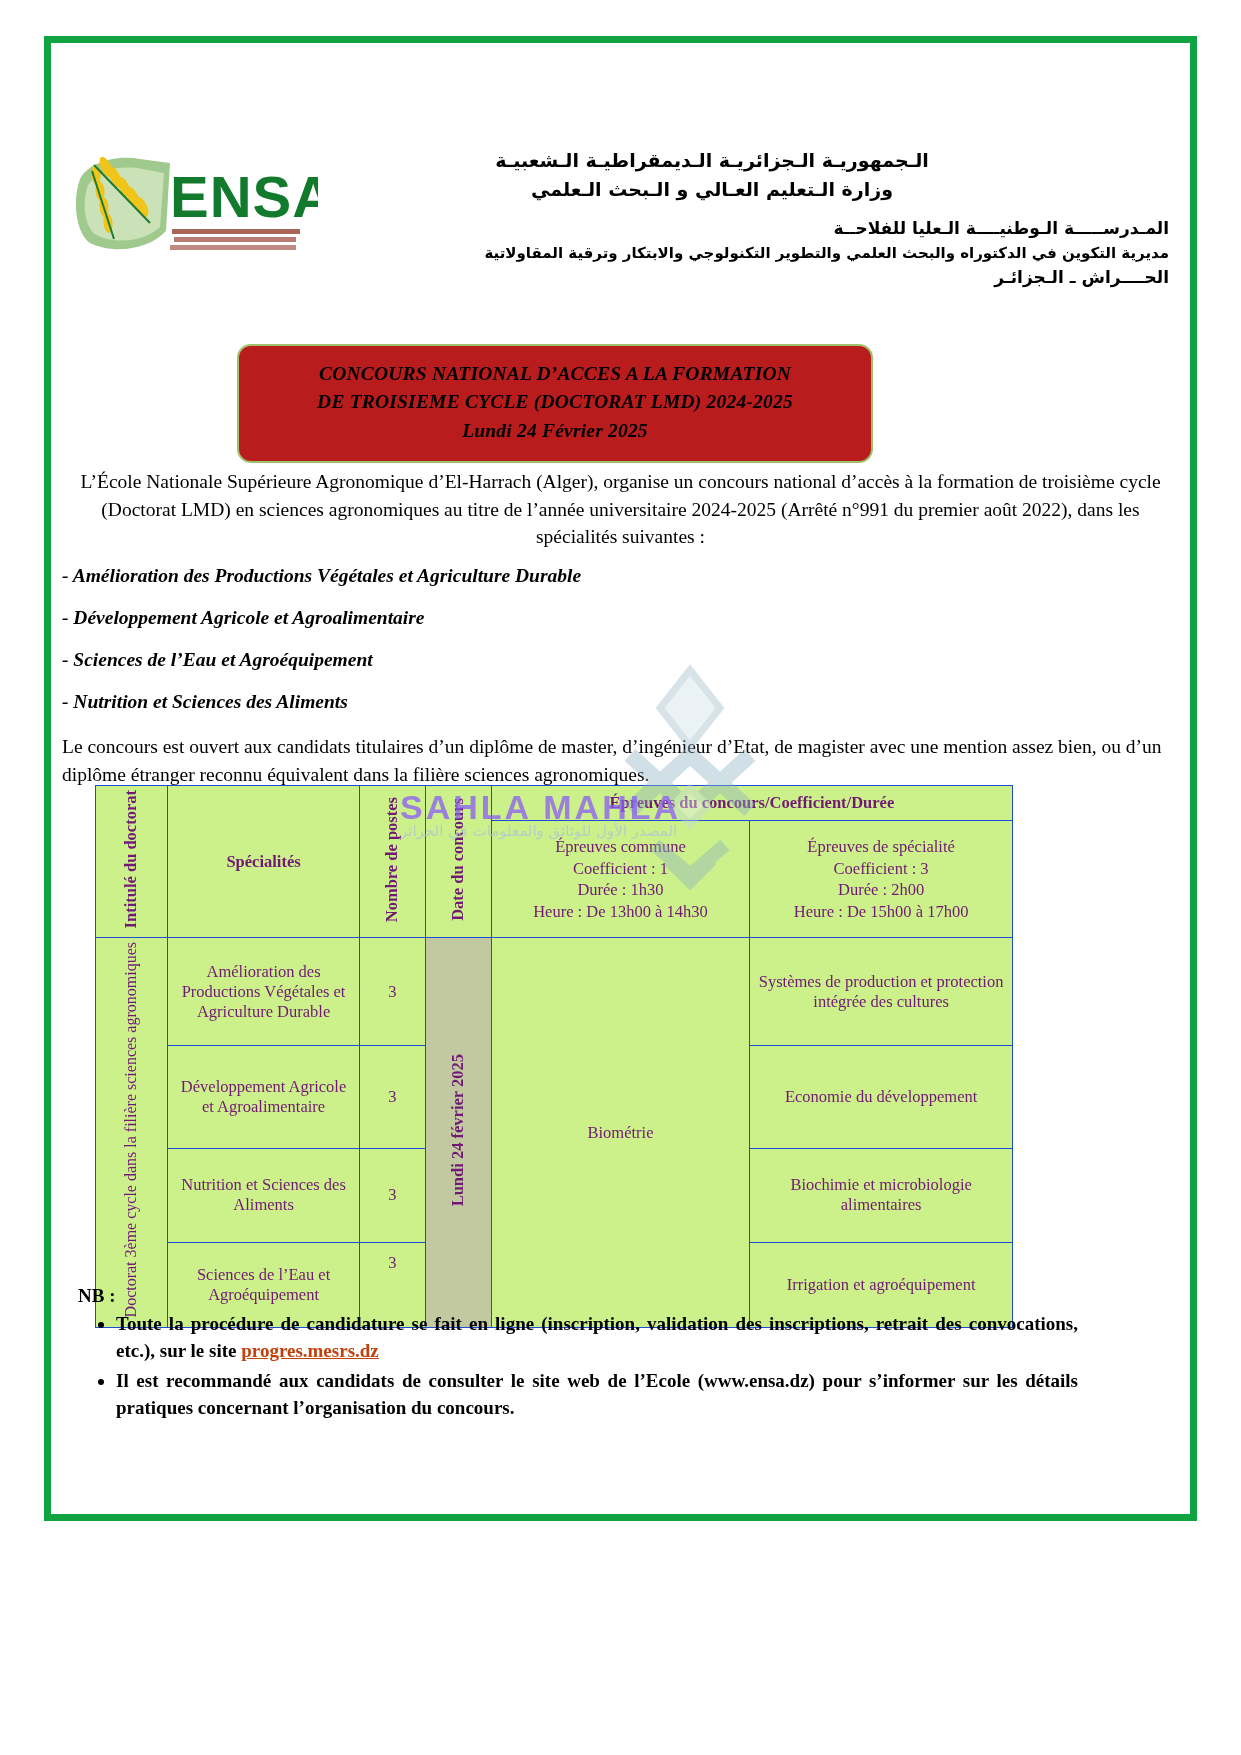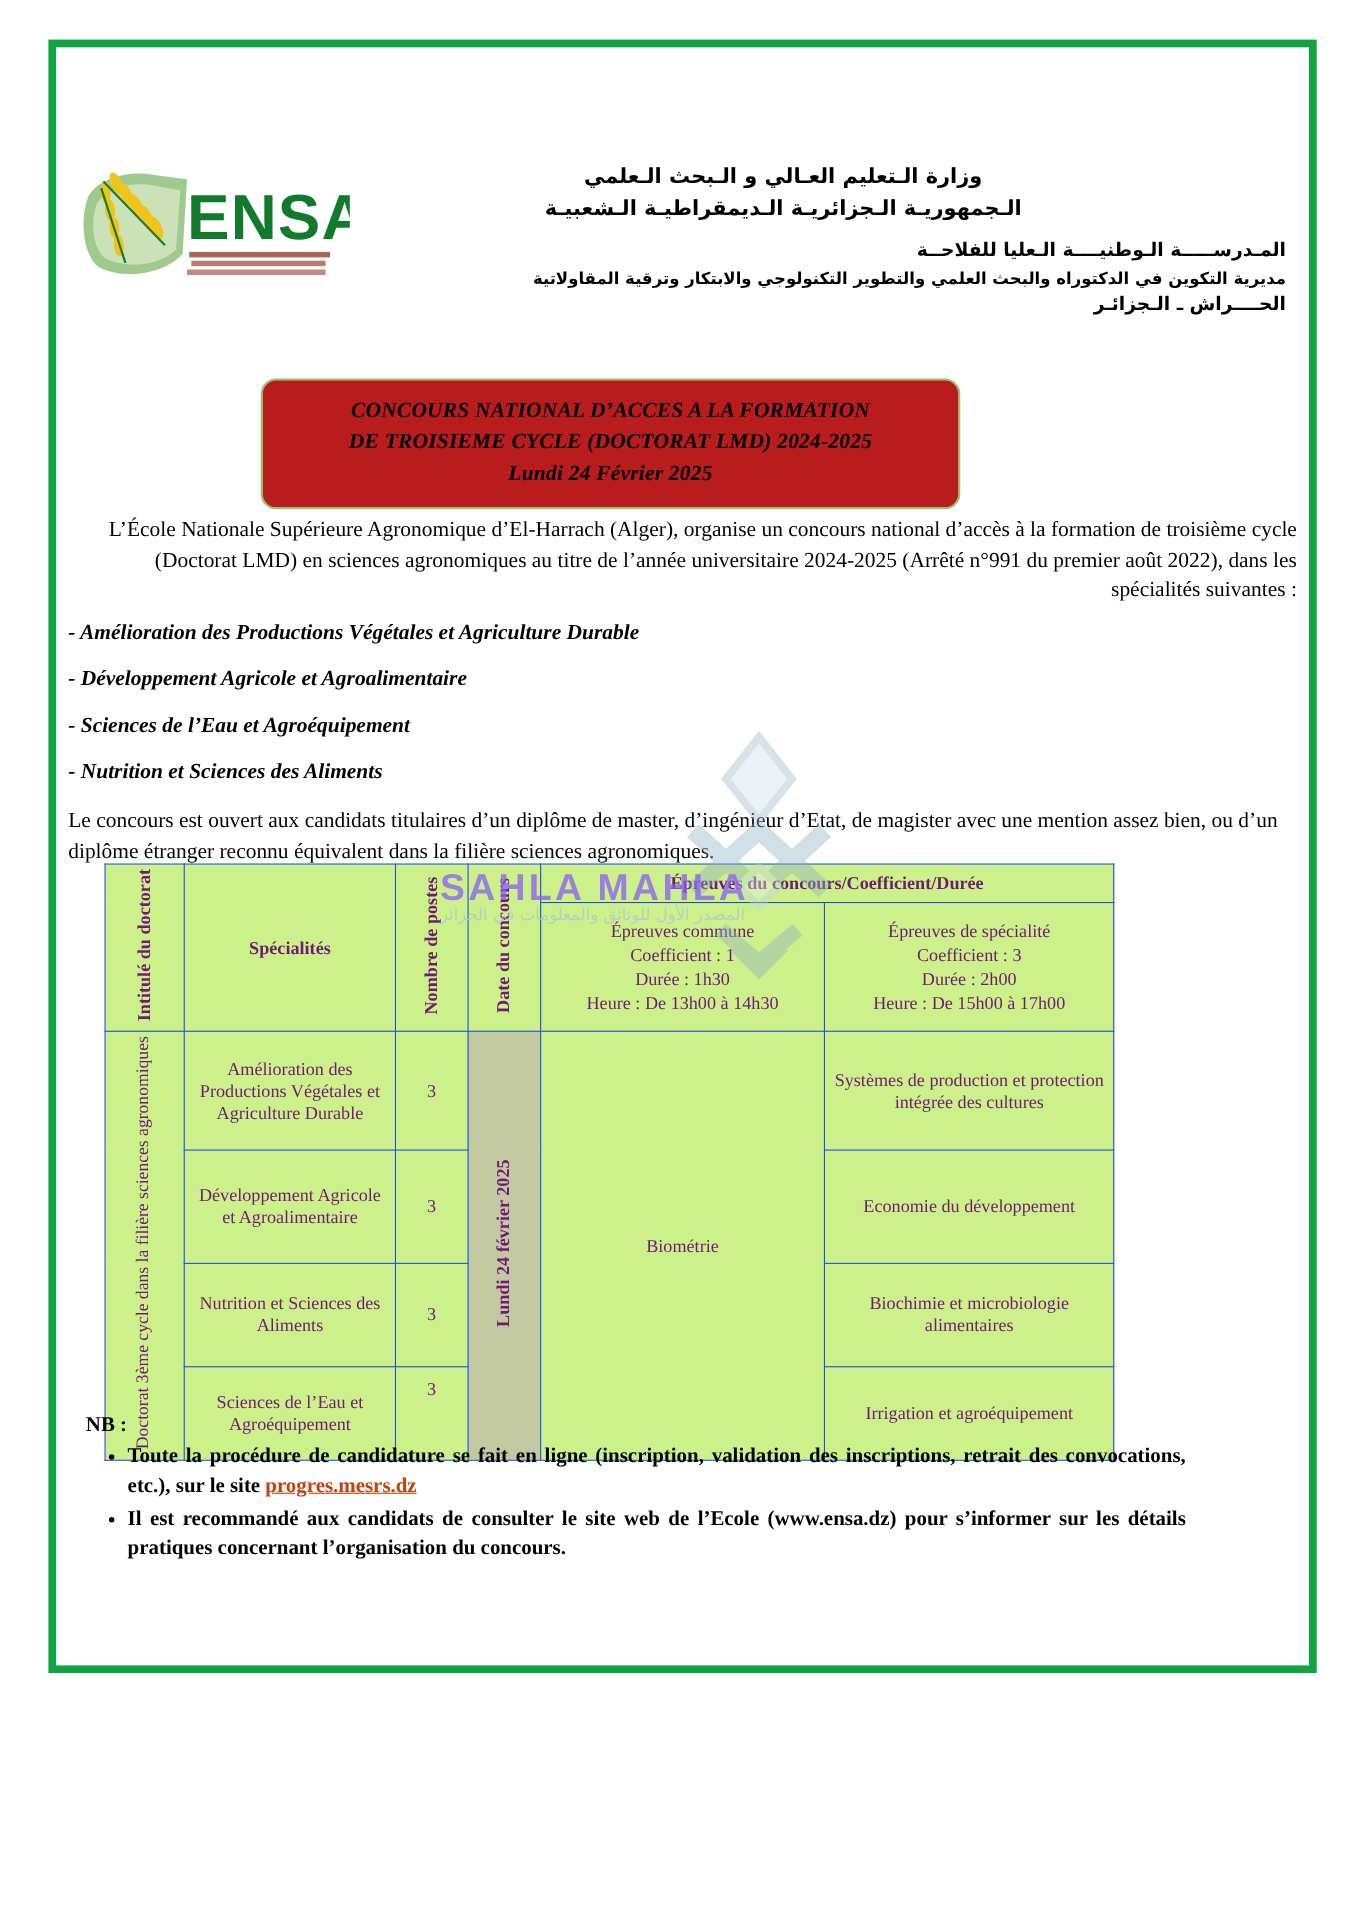--- a/index.html
+++ b/index.html
@@ -141,21 +141,21 @@
     left: 0px;
     top: 410px;
     width: 1117px;
   }
   p.para {
     margin: 0 0 14px 0;
     font-family: "Liberation Serif", serif;
     font-size: 19.5px;
     line-height: 1.42;
     color: #000;
-    text-align: right;
+    text-align: center;
   }
   p.spec {
     margin: 0 0 20px 0;
     font-family: "Liberation Serif", serif;
     font-style: italic;
     font-weight: bold;
     font-size: 19.5px;
     color: #000;
   }
   p.para2 {
@@ -310,22 +310,22 @@
 
           <g fill="#8a2b1b">
             <rect x="102" y="84" width="128" height="5" opacity="0.72"></rect>
             <rect x="104" y="92" width="122" height="5" opacity="0.62"></rect>
             <rect x="100" y="100" width="126" height="5" opacity="0.55"></rect>
           </g>
         </svg>
       </div>
 
       <div class="ar-block1">
+        <div>الـجمهوريـة الـجزائريـة الـديمقراطيـة الـشعبيـة</div>
         <div>وزارة الـتعليم العـالي و الـبحث الـعلمي</div>
-        <div>الـجمهوريـة الـجزائريـة الـديمقراطيـة الـشعبيـة</div>
       </div>
 
       <div class="ar-block2">
         <div class="ar-line-a">المـدرســـــة الـوطنيــــة الـعليا للفلاحــة</div>
         <div class="ar-line-b">مديرية التكوين في الدكتوراه والبحث العلمي والتطوير التكنولوجي والابتكار وترقية المقاولاتية</div>
         <div class="ar-line-c">الحــــراش ـ الـجزائـر</div>
       </div>
     </div>
 
     <div class="title-box">

